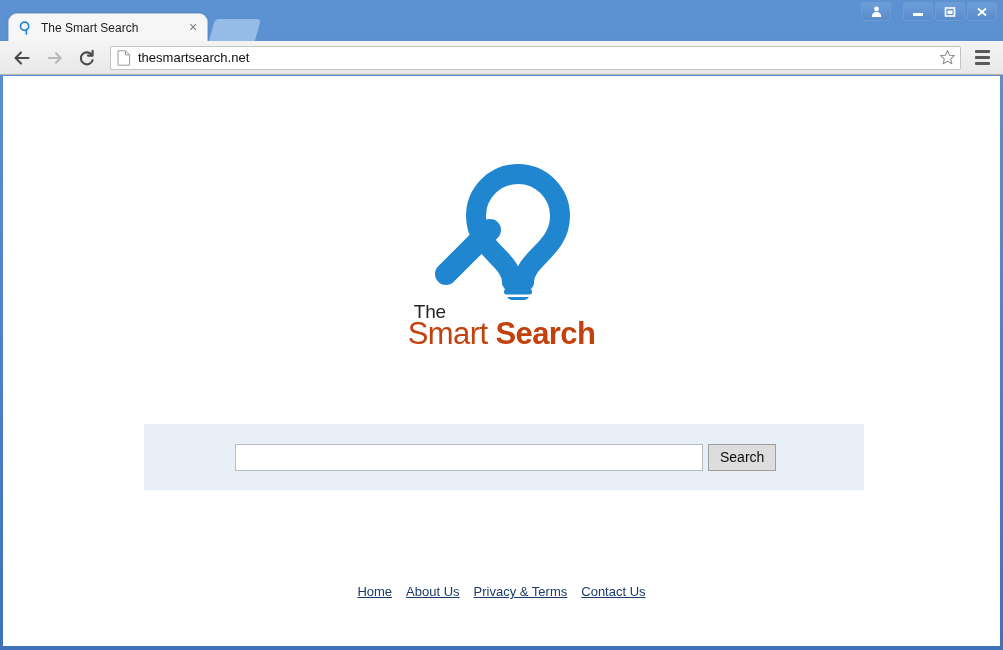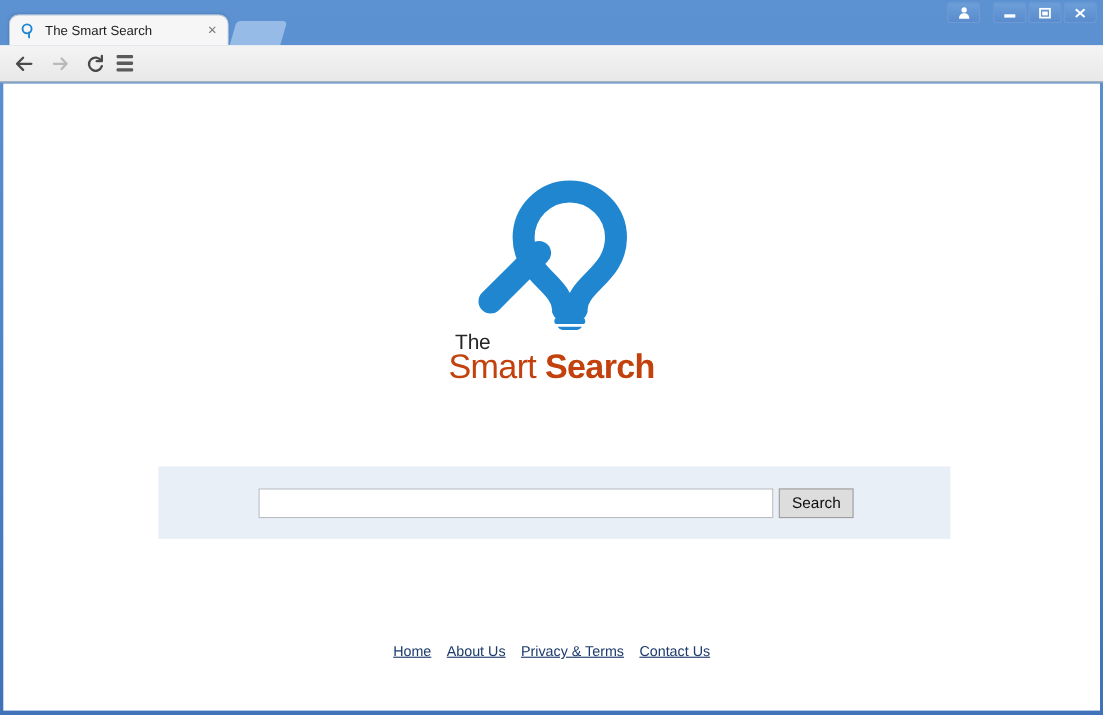--- a/index.html
+++ b/index.html
@@ -353,20 +353,34 @@
       </svg>
     </div>
 
     <div class="nav-btn">
       <svg width="19" height="18" viewBox="0 0 19 18">
         <path d="M15 6.2 A6 6 0 1 0 15.6 11.2" fill="none" stroke="#4a4a4a" stroke-width="2.1" stroke-linecap="round"></path>
         <path d="M15.6 1.8 L15.6 6.6 L10.9 6.6" fill="none" stroke="#4a4a4a" stroke-width="2.1" stroke-linecap="round" stroke-linejoin="round"></path>
       </svg>
     </div>
 
+    <div class="omnibox">
+      <span class="omnibox-pageicon">
+        <svg width="14" height="16" viewBox="0 0 14 16">
+          <path d="M1 0.8 H8.5 L12.6 4.9 V15.2 H1 Z" fill="#ffffff" stroke="#9a9a9a" stroke-width="1"></path>
+          <path d="M8.5 0.8 V4.9 H12.6" fill="none" stroke="#9a9a9a" stroke-width="1"></path>
+        </svg>
+      </span>
+      <span class="omnibox-url" title="thesmartsearch.net">thesmartsearch.net</span>
+      <span class="omnibox-star">
+        <svg width="17" height="17" viewBox="0 0 17 17">
+          <path d="M8.5 1.6 L10.5 6.2 L15.4 6.6 L11.7 9.9 L12.8 14.7 L8.5 12.1 L4.2 14.7 L5.3 9.9 L1.6 6.6 L6.5 6.2 Z" fill="none" stroke="#8e8e8e" stroke-width="1.1" stroke-linejoin="round"></path>
+        </svg>
+      </span>
+    </div>
 
     <div class="menu-btn">
       <span class="menu-bar"></span>
       <span class="menu-bar"></span>
       <span class="menu-bar"></span>
     </div>
   </div>
 
   <div class="viewport">
 

